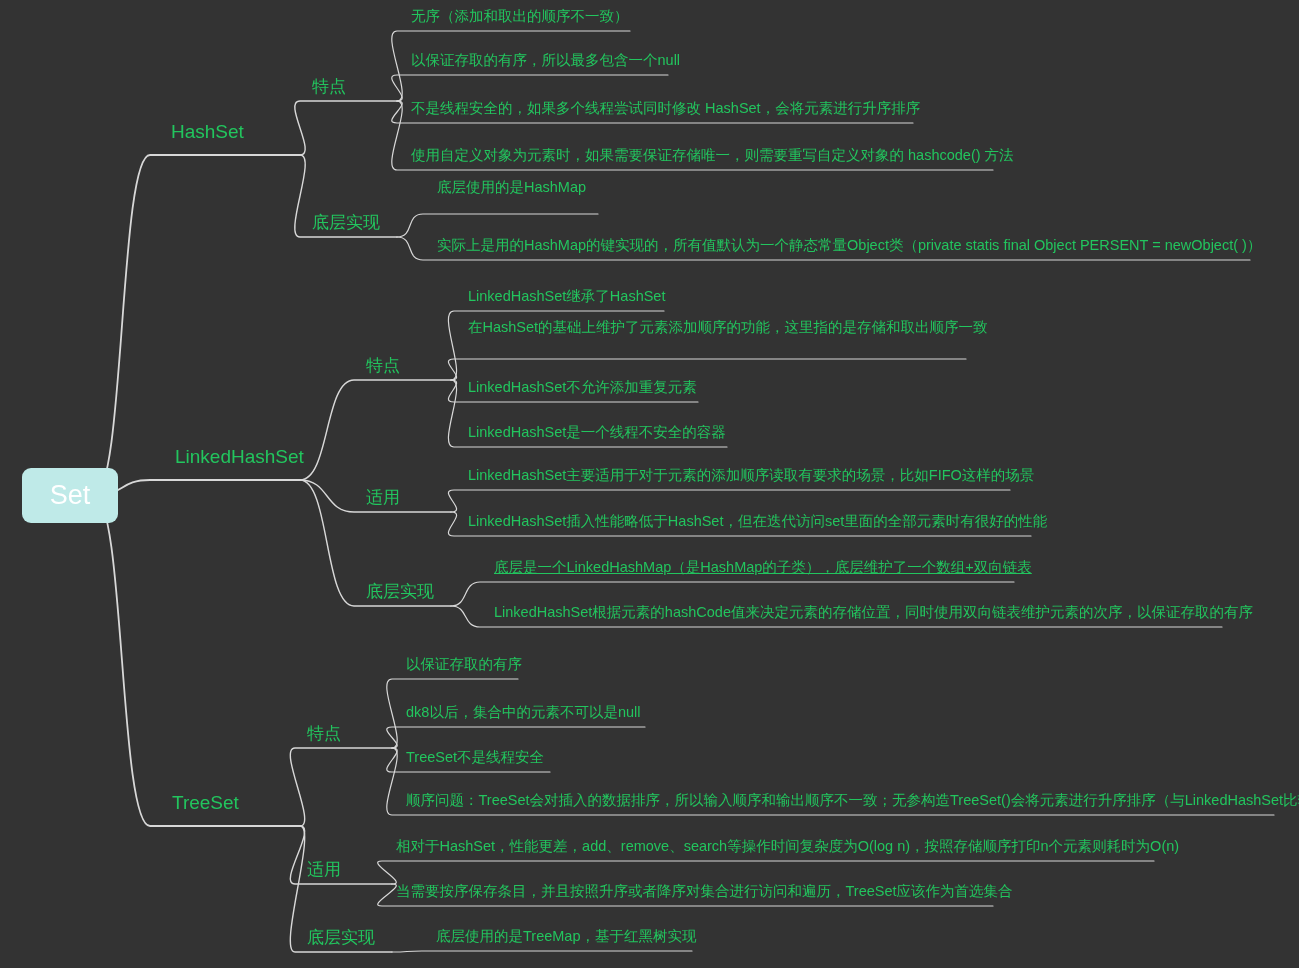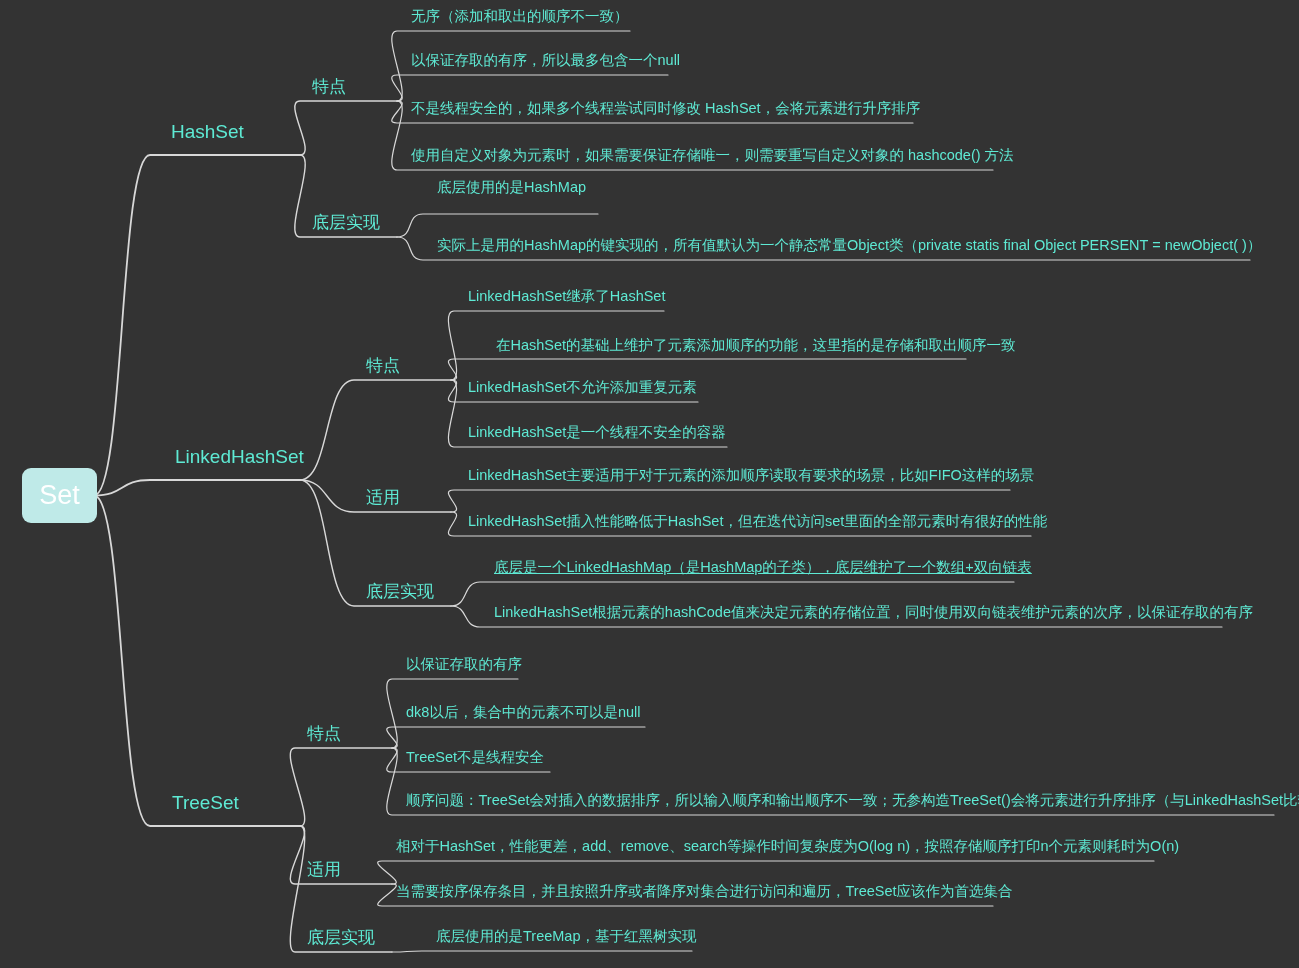--- a/index.html
+++ b/index.html
@@ -18,21 +18,21 @@
   #edges {
     position: absolute;
     left: 0;
     top: 0;
     width: 1299px;
     height: 968px;
     pointer-events: none;
   }
   .node-label {
     position: absolute;
-    color: #5eead4;
+    color: #22c55e;
     white-space: nowrap;
     line-height: 1;
     -webkit-font-smoothing: antialiased;
   }
   .root-node {
     position: absolute;
     background: #bfeae8;
     border-radius: 9px;
     display: flex;
     align-items: center;
@@ -77,34 +77,34 @@
       <path d="M 392 748 C 410 748, 374 727, 392 727 L 645 727" fill="none" stroke="#d8d8d8" stroke-width="1.2" stroke-linecap="round"></path>
       <path d="M 392 748 C 410 748, 374 772, 392 772 L 550 772" fill="none" stroke="#d8d8d8" stroke-width="1.2" stroke-linecap="round"></path>
       <path d="M 392 748 C 410 748, 374 815, 392 815 L 1274 815" fill="none" stroke="#d8d8d8" stroke-width="1.2" stroke-linecap="round"></path>
       <path d="M 300 826 C 318 826, 277 884, 295 884 L 392 884" fill="none" stroke="#d8d8d8" stroke-width="1.4" stroke-linecap="round"></path>
       <path d="M 392 884 C 410 884, 364 861, 382 861 L 1154 861" fill="none" stroke="#d8d8d8" stroke-width="1.2" stroke-linecap="round"></path>
       <path d="M 392 884 C 410 884, 364 906, 382 906 L 993 906" fill="none" stroke="#d8d8d8" stroke-width="1.2" stroke-linecap="round"></path>
       <path d="M 300 826 C 318 826, 277 952, 295 952 L 392 952" fill="none" stroke="#d8d8d8" stroke-width="1.4" stroke-linecap="round"></path>
       <path d="M 392 952 C 410 952, 404 951, 422 951 L 692 951" fill="none" stroke="#d8d8d8" stroke-width="1.2" stroke-linecap="round"></path>
     </svg>
   <div id="nodes">
-      <div class="root-node" style="left: 22px; top: 468px; width: 75px; height: 55px; background: rgb(191, 234, 232);">Set</div>
+      <div class="root-node" style="left: 22px; top: 468px; width: 96px; height: 55px; background: rgb(191, 234, 232);">Set</div>
       <div class="node-label lvl1" style="left: 171px; top: 122px;">HashSet</div>
       <div class="node-label lvl2" style="left: 312px; top: 78px;">特点</div>
       <div class="node-label leaf" style="left: 411px; top: 9px;">无序（添加和取出的顺序不一致）</div>
       <div class="node-label leaf" style="left: 411px; top: 53px;">以保证存取的有序，所以最多包含一个null</div>
       <div class="node-label leaf" style="left: 411px; top: 101px;">不是线程安全的，如果多个线程尝试同时修改 HashSet，会将元素进行升序排序</div>
       <div class="node-label leaf" style="left: 411px; top: 148px;">使用自定义对象为元素时，如果需要保证存储唯一，则需要重写自定义对象的 hashcode() 方法</div>
       <div class="node-label lvl2" style="left: 312px; top: 214px;">底层实现</div>
       <div class="node-label leaf" style="left: 437px; top: 180px;">底层使用的是HashMap</div>
       <div class="node-label leaf" style="left: 437px; top: 238px;">实际上是用的HashMap的键实现的，所有值默认为一个静态常量Object类（private statis final Object PERSENT = newObject( )）</div>
       <div class="node-label lvl1" style="left: 175px; top: 447px;">LinkedHashSet</div>
       <div class="node-label lvl2" style="left: 366px; top: 357px;">特点</div>
       <div class="node-label leaf" style="left: 468px; top: 289px;">LinkedHashSet继承了HashSet</div>
-      <div class="node-label leaf" style="left: 468px; top: 338px; margin-left: 28px;">在HashSet的基础上维护了元素添加顺序的功能，这里指的是存储和取出顺序一致</div>
+      <div class="node-label leaf" style="left: 468px; top: 320px;">在HashSet的基础上维护了元素添加顺序的功能，这里指的是存储和取出顺序一致</div>
       <div class="node-label leaf" style="left: 468px; top: 380px;">LinkedHashSet不允许添加重复元素</div>
       <div class="node-label leaf" style="left: 468px; top: 425px;">LinkedHashSet是一个线程不安全的容器</div>
       <div class="node-label lvl2" style="left: 366px; top: 489px;">适用</div>
       <div class="node-label leaf" style="left: 468px; top: 468px;">LinkedHashSet主要适用于对于元素的添加顺序读取有要求的场景，比如FIFO这样的场景</div>
       <div class="node-label leaf" style="left: 468px; top: 514px;">LinkedHashSet插入性能略低于HashSet，但在迭代访问set里面的全部元素时有很好的性能</div>
       <div class="node-label lvl2" style="left: 366px; top: 583px;">底层实现</div>
       <div class="node-label leaf" style="left: 494px; top: 560px; text-decoration: underline;">底层是一个LinkedHashMap（是HashMap的子类），底层维护了一个数组+双向链表</div>
       <div class="node-label leaf" style="left: 494px; top: 605px;">LinkedHashSet根据元素的hashCode值来决定元素的存储位置，同时使用双向链表维护元素的次序，以保证存取的有序</div>
       <div class="node-label lvl1" style="left: 172px; top: 793px;">TreeSet</div>
       <div class="node-label lvl2" style="left: 307px; top: 725px;">特点</div>

